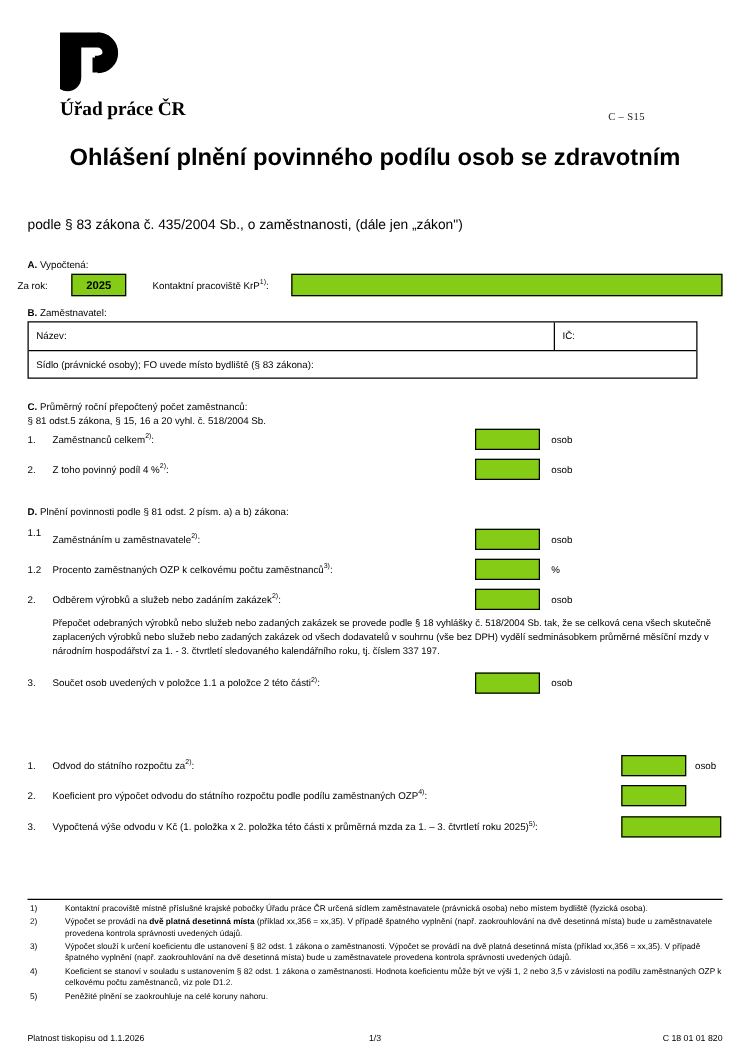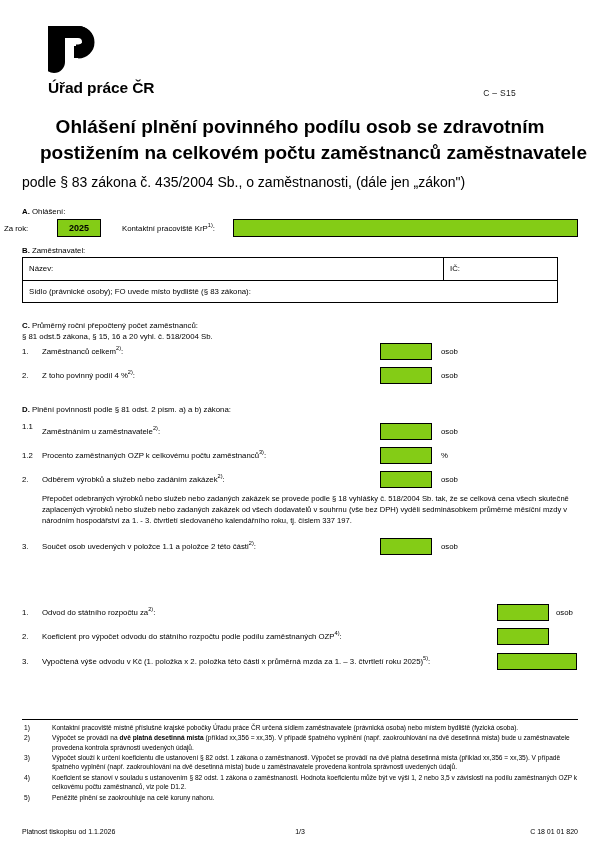--- a/index.html
+++ b/index.html
@@ -20,20 +20,21 @@
     box-sizing: border-box;
   }
 
   
   .header {
     position: absolute;
     top: 24px;
     left: 0;
     width: 540px;
     height: 82px;
+    font-family: Liberation Serif, serif;
   }
   .logo-block {
     position: absolute;
     left: 48px;
     top: 0;
   }
   .logo-mark {
     width: 60px;
     height: 52px;
     display: block;
@@ -65,21 +66,21 @@
     font-size: 19px;
     font-weight: bold;
     line-height: 1.35;
   }
   .title div { white-space: nowrap; }
 
   .subtitle {
     position: absolute;
     top: 174px;
     left: 22px;
-    font-size: 14px;
+    font-size: 11px;
     line-height: 1.2;
   }
 
   
   .sec-head {
     font-size: 7.8px;
     line-height: 1.45;
   }
   .sec-head b { font-weight: bold; }
 
@@ -223,30 +224,29 @@
         <path d="M30.2 3.2 A15.1 15.1 0 0 1 30.2 33.4" fill="none" stroke="#000" stroke-width="2.4"></path>
         <path d="M13.4 11.4 C13.4 26 13.4 30 13.4 36.8 A7.2 7.2 0 0 0 27.8 36.8 L27.8 20.4" fill="none" stroke="#ffffff" stroke-width="0"></path>
       </svg>
       <div class="logo-text">Úřad práce ČR</div>
     </div>
     <div class="form-code">C – S15</div>
   </div>
 
   <div class="title">
     <div>Ohlášení plnění povinného podílu osob se zdravotním</div>
-    <div>postižením na celkovém počtu zaměstnanců zaměstnavatele</div>
   </div>
   <div class="subtitle">podle § 83 zákona č. 435/2004 Sb., o zaměstnanosti, (dále jen „zákon")</div>
 
   <div class="abs sec-head" style="left:22px; top:206px;">
     <b>A.</b>
-    <span>Ohlášení:</span>
-  </div>
-
-  <div class="abs lbl" style="left:4px; top:224px;text-align:center;">Za rok:</div>
+    <span>Vypočtená:</span>
+  </div>
+
+  <div class="abs lbl" style="left:14px; top:224px;text-align:center;">Za rok:</div>
   <div class="box box-year">2025</div>
 
   <div class="abs lbl" style="left:122px; top:224px; white-space:nowrap;">
     <span>Kontaktní pracoviště KrP</span><sup>1)</sup><span>:</span>
   </div>
   <div class="box abs" style="left:233px; top:219px; width:345px; height:18px;"></div>
 
   <div class="abs sec-head" style="left:22px; top:245px;">
     <b>B.</b>
     <span>Zaměstnavatel:</span>

